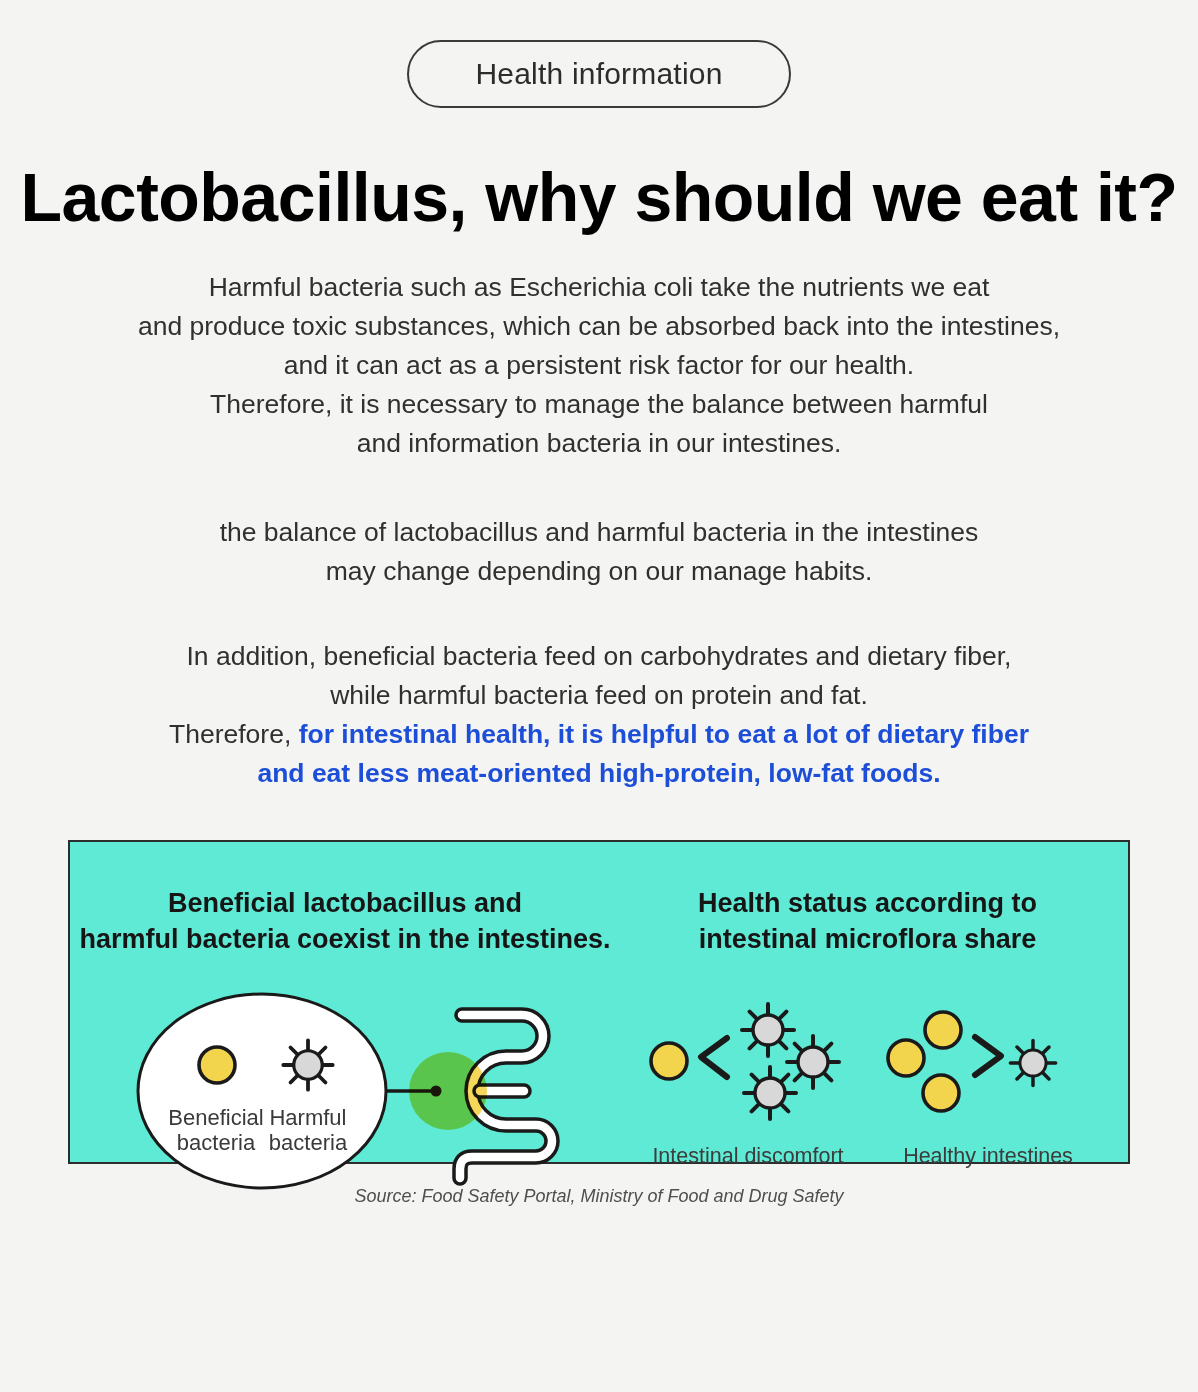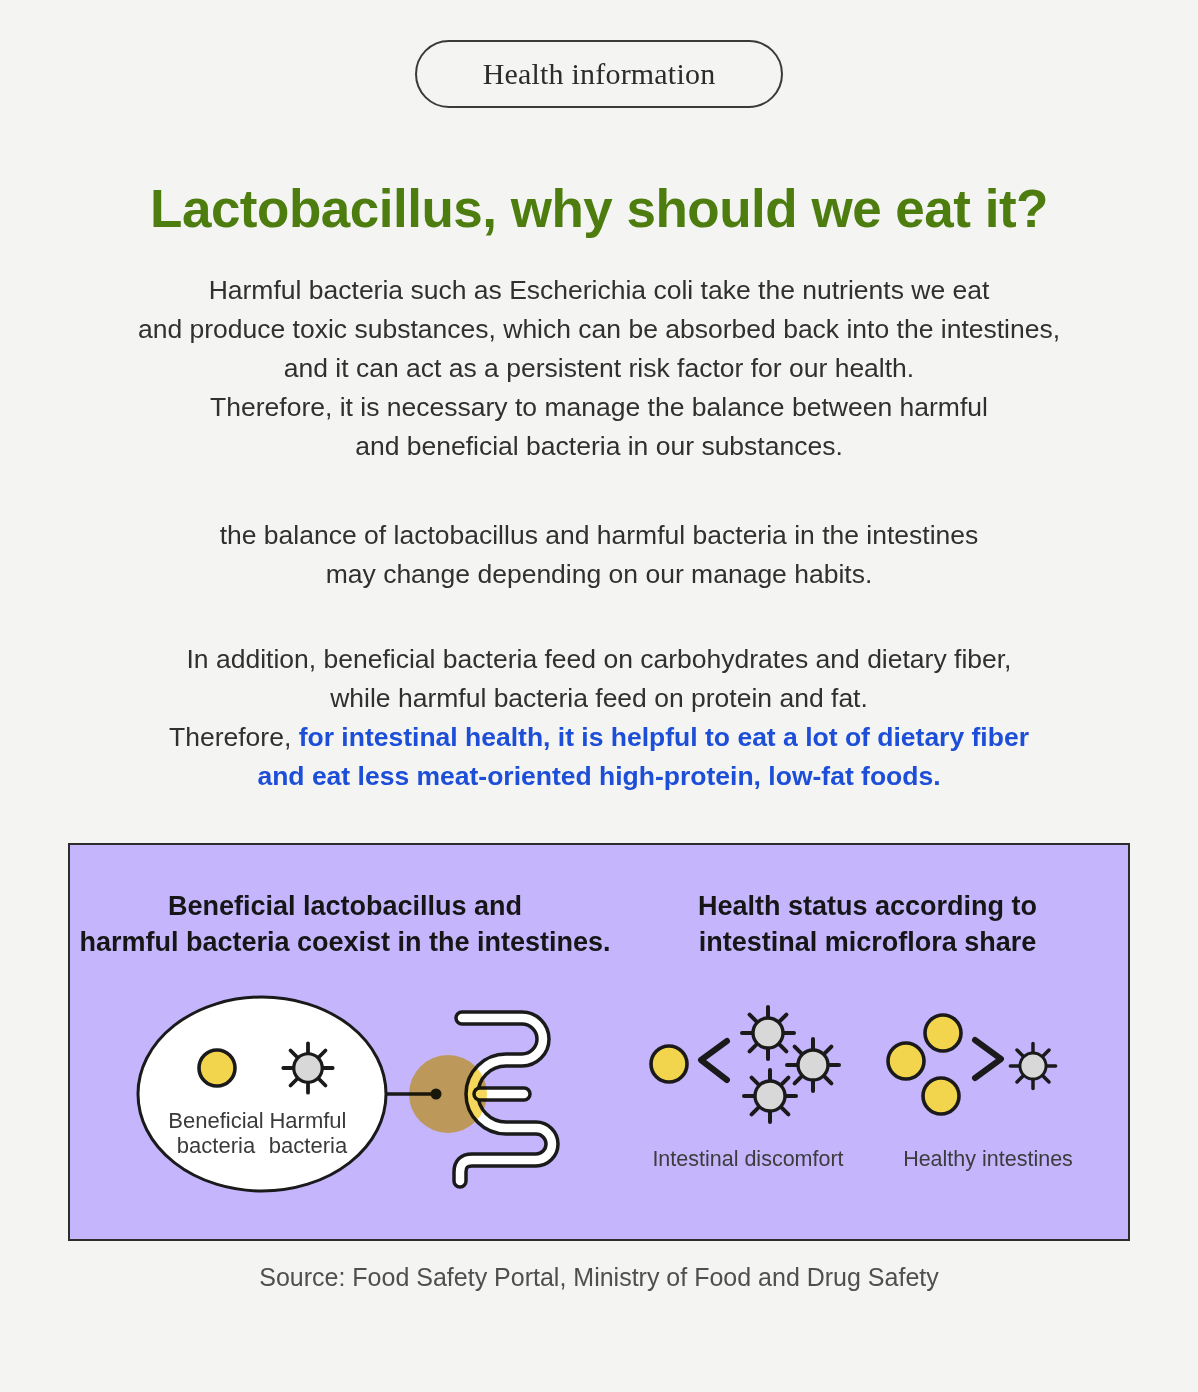--- a/index.html
+++ b/index.html
@@ -4,55 +4,55 @@
 <style>
   html,body{margin:0;padding:0;}
   .page{
     width:1198px;height:1392px;
     background:#f4f4f2;
     font-family:"Liberation Sans",sans-serif;
     color:#2f2f2f;
     overflow:hidden;
     position:relative;
   }
-  .badge-wrap{padding-top:40px;text-align:center;font-family:Liberation Serif, serif;}
+  .badge-wrap{padding-top:40px;text-align:center;}
   .badge{
     display:inline-block;
     border:2px solid #3a3a3a;
     border-radius:36px;
     padding:15px 66px;
     font-size:30px;
     color:#2c2c2c;
     background:transparent;
     letter-spacing:0.2px;
   }
   .title{
-    margin-top:70px;
+    margin-top:50px;
     text-align:center;
-    font-size:53px;
+    font-size:68px;
     font-weight:700;
-    color:#4d7c0f;
+    color:#000000;
     letter-spacing:-0.5px;
   }
   .para{
     text-align:center;
     font-size:26.5px;
     line-height:39px;
     color:#303030;
   }
   .para-1{margin-top:32px;}
   .para-2{margin-top:50px;}
   .para-3{margin-top:46px;}
   .para strong{font-weight:700;color:#1d4ed8;}
   .panel{
     box-sizing:border-box;
     width:1062px;
-    height:398px;
+    height:324px;
     margin:47px auto 18px auto;
-    background:#c4b5fd;
+    background:#5eead4;
     border:2px solid #2d2d2d;
     display:flex;
   }
   .panel-col{box-sizing:border-box;}
   .panel-col-left{width:550px;}
   .panel-col-right{width:495px;}
   .panel-heading{
     margin-top:43px;
     text-align:center;
     font-size:27px;
@@ -60,22 +60,23 @@
     line-height:36px;
     color:#161616;
   }
   .illus{display:block;margin-top:23px;}
   svg text{font-family:"Liberation Sans",sans-serif;}
   .germ-label{font-size:22px;fill:#3a3a3a;}
   .caption{font-size:21.5px;fill:#3c3c3c;}
   .source{
     margin-top:22px;
     text-align:center;
-    font-size:25px;
+    font-size:18px;
     color:#4f4f4f;
+    font-style:italic;
   }
 </style>
 </head>
 <body>
 
 <div class="page">
 
   <svg width="0" height="0" style="position:absolute" aria-hidden="true">
     <defs>
       <g id="germ15">
@@ -99,21 +100,21 @@
     <div class="badge">Health information</div>
   </div>
 
   <div class="title">Lactobacillus, why should we eat it?</div>
 
   <div class="para para-1">
     <div>Harmful bacteria such as Escherichia coli take the nutrients we eat</div>
     <div>and produce toxic substances, which can be absorbed back into the intestines,</div>
     <div>and it can act as a persistent risk factor for our health.</div>
     <div>Therefore, it is necessary to manage the balance between harmful</div>
-    <div>and beneficial bacteria in our substances.</div>
+    <div>and information bacteria in our intestines.</div>
   </div>
 
   <div class="para para-2">
     <div>the balance of lactobacillus and harmful bacteria in the intestines</div>
     <div>may change depending on our manage habits.</div>
   </div>
 
   <div class="para para-3">
     <div>In addition, beneficial bacteria feed on carbohydrates and dietary fiber,</div>
     <div>while harmful bacteria feed on protein and fat.</div>

